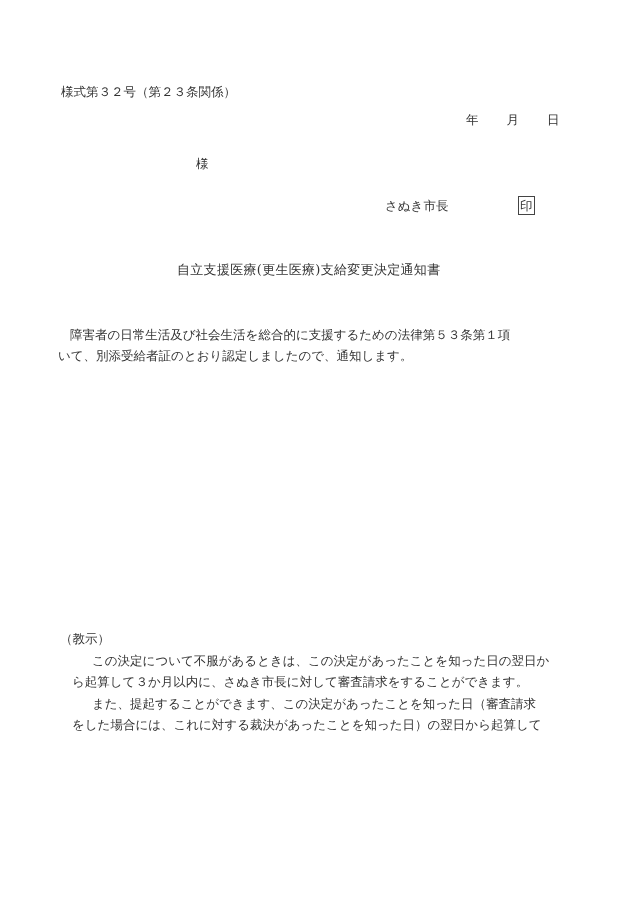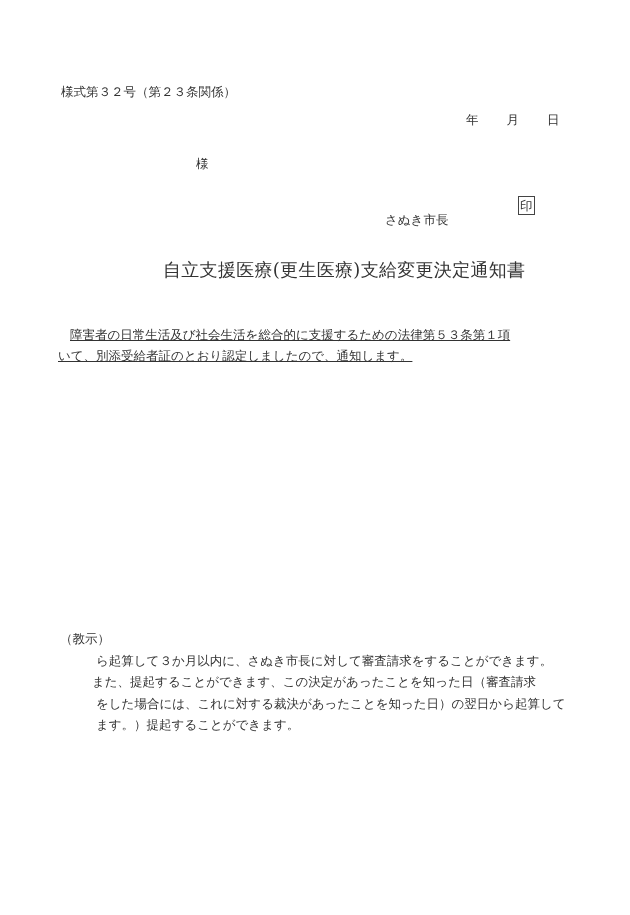--- a/index.html
+++ b/index.html
@@ -8,33 +8,33 @@
       font-family: "DejaVu Serif", "Liberation Serif", serif;
       color: #333333; font-size: 12.5px;
     }
     .abs { position: absolute; white-space: nowrap; line-height: 16px; }
     .form-no { left: 61px; top: 84px; }
     .date { left: 466px; top: 112px; }
     .date span { display: inline-block; }
     .date .gap1 { width: 28px; }
     .date .gap2 { width: 28px; }
     .addressee { left: 196px; top: 156px; }
-    .issuer { left: 385px; top: 212px; }
+    .issuer { left: 385px; top: 198px; }
     .seal {
       position: absolute; left: 518px; top: 196px;
       border: 1px solid #444; padding: 0 1px; line-height: 17px;
     }
-    .title { left: 163px; top: 262px; font-size: 18px; letter-spacing: 0.3px; }
-    .body-text { left: 58px; top: 324px; width: 530px; white-space: normal; text-decoration: underline; }
+    .title { left: 177px; top: 262px; font-size: 13px; letter-spacing: 0.3px; }
+    .body-text { left: 58px; top: 324px; width: 530px; white-space: normal; }
     .line { display: block; height: 21px; line-height: 21px; white-space: nowrap; }
     .notice { left: 64px; top: 628px; width: 530px; white-space: normal; }
     .notice .line { height: 21.5px; line-height: 21.5px; }
     .ind1 { padding-left: 12px; }
     .indH { padding-left: 28px; }
-    .ind2 { padding-left: 8px; margin-left: 24px; }
+    .ind2 { padding-left: 8px; }
   </style>
 </head>
 <body>
 
 <div>
   <div class="abs form-no">様式第３２号（第２３条関係）</div>
 
   <div class="abs date">
     <span>年</span><span class="gap1"></span><span>月</span><span class="gap2"></span><span>日</span>
   </div>
@@ -46,18 +46,18 @@
 
   <div class="abs title">自立支援医療(更生医療)支給変更決定通知書</div>
 
   <div class="abs body-text">
     <span class="line ind1">障害者の日常生活及び社会生活を総合的に支援するための法律第５３条第１項</span>
     <span class="line">いて、別添受給者証のとおり認定しましたので、通知します。</span>
   </div>
 
   <div class="abs notice">
     <span class="line" style="margin-left:-4px">（教示）</span>
+    <span class="line indH">この決定について不服があるときは、この決定があったことを知った日の翌日か</span>
     <span class="line ind2">ら起算して３か月以内に、さぬき市長に対して審査請求をすることができます。</span>
     <span class="line indH">また、提起することができます、この決定があったことを知った日（審査請求</span>
     <span class="line ind2">をした場合には、これに対する裁決があったことを知った日）の翌日から起算して</span>
-    <span class="line ind2">ます。）提起することができます。</span>
   </div>
 </div>
 
 </body></html>

